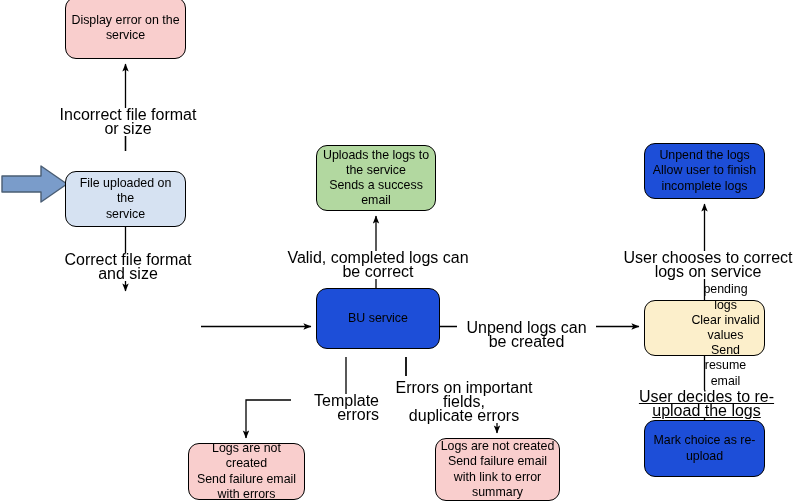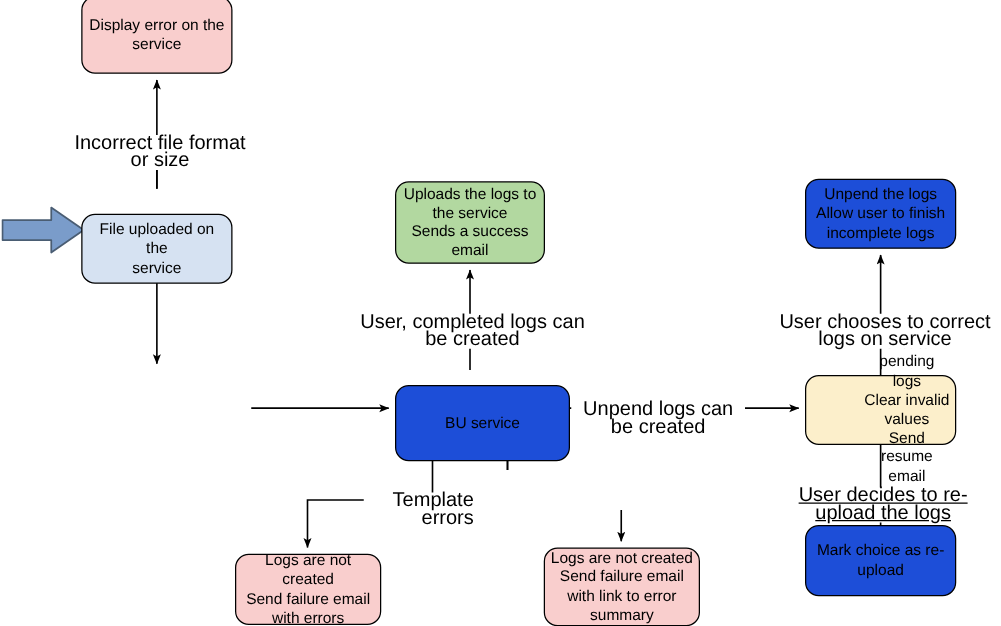--- a/index.html
+++ b/index.html
@@ -110,21 +110,21 @@
   </div>
 
 
   <div class="node node-green" style="left:316px; top:145px; width:120px; height:66px;">
     <span>Uploads the logs to
 the service
 Sends a success
 email</span>
   </div>
 
-  <div class="node node-white" style="left:316px; top:308px; width:140px; height:61px;">
+  <div class="node node-white" style="left:316px; top:288px; width:124px; height:61px;">
     <span>BU service</span>
   </div>
 
   <div class="node node-white" style="left:644px; top:143px; width:121px; height:56px;">
     <span>Unpend the logs
 Allow user to finish
 incomplete logs</span>
   </div>
 
   <div class="node node-yellow" style="left:644px; top:300px; width:121px; height:56px;padding-left:46px;">
@@ -146,25 +146,28 @@
 summary</span>
   </div>
 
   <div class="node node-white" style="left:644px; top:420px; width:121px; height:57px;">
     <span>Mark choice as re-
 upload</span>
   </div>
 
   <div class="edge-label" style="left:56px; top:108px; width:140px;">Incorrect file format or size</div>
 
+  <div class="edge-label" style="left:58px; top:253px; width:136px;">Correct file format and size</div>
 
-  <div class="edge-label" style="left:285px; top:251px; width:182px;">User, completed logs can be created</div>
+  <div class="edge-label" style="left:285px; top:251px; width:182px;">Valid, completed logs can be correct</div>
 
   <div class="edge-label" style="left:457px; top:321px; width:135px;">Unpend logs can be created</div>
 
   <div class="edge-label" style="left:608px; top:251px; width:196px;">User chooses to correct logs on service</div>
 
   <div class="edge-label" style="left:291px; top:394px; width:86px;text-align:right;">Template errors</div>
 
+  <div class="edge-label" style="left:392px; top:381px; width:140px;">Errors on important fields,
+duplicate errors</div>
 
   <div class="edge-label" style="left:617px; top:390px; width:175px;text-decoration:underline;">User decides to re-upload the logs</div>
 
 </div>
 
 </body></html>

